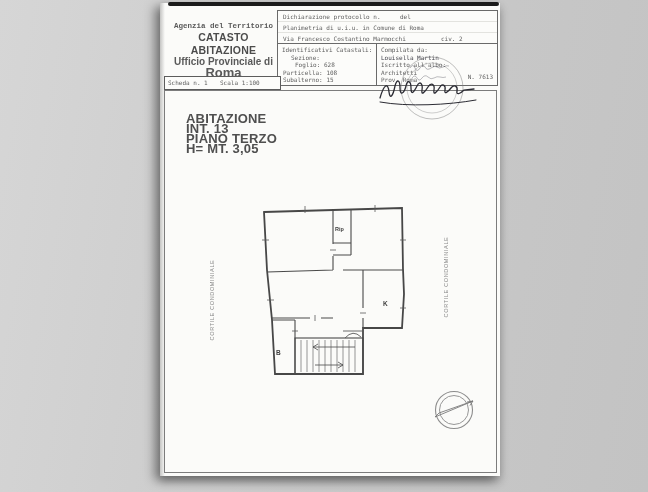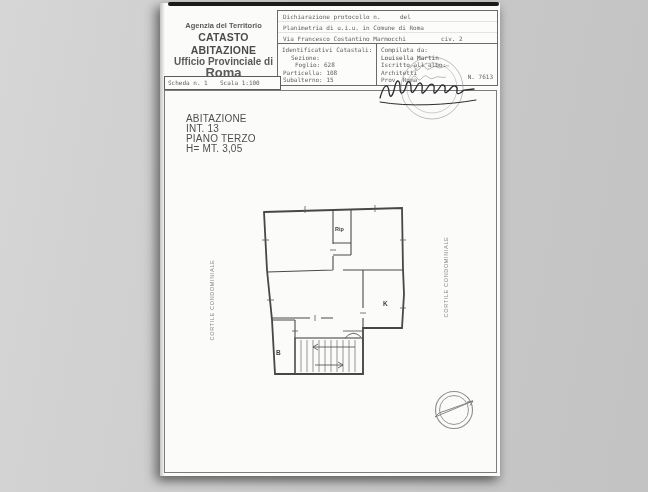--- a/index.html
+++ b/index.html
@@ -10,21 +10,21 @@
   .paper { position:absolute; left:160px; top:3px; width:340px; height:473px;
            background:#fbfbf9;
            box-shadow:-6px 4px 10px rgba(0,0,0,.35), 0 5px 9px rgba(0,0,0,.28); }
   .paper-edge { position:absolute; left:160px; top:3px; width:5px; height:473px;
            background:linear-gradient(90deg, rgba(0,0,0,.22), rgba(0,0,0,0)); }
   .top-streak { position:absolute; left:168px; top:2px; width:331px; height:4px;
            background:#1b1b1b; border-radius:2px; }
   
   .agency { position:absolute; left:166px; top:21px; width:115px; text-align:center;
             color:#5a5a5a; font-weight:bold; }
-  .agency .l1 { font-size:7.5px; line-height:10px; }
+  .agency .l1 { font-size:7.5px; line-height:10px;font-family:Liberation Mono, monospace; }
   .agency .l2 { font-size:10.5px; line-height:13px; color:#4c4c4c; letter-spacing:.2px; }
   .agency .l3 { font-size:10px; line-height:10px; }
   .agency .l4 { font-size:13px; line-height:11px; }
   
   .tw { font-family:"DejaVu Sans Mono", monospace; font-size:6px; color:#5f5f5f; }
   .boxA { position:absolute; left:277px; top:10px; width:221px; height:34px;
           border:1px solid #6a6a6a; background:#fcfcfa; }
   .boxA .row { position:relative; height:11px; line-height:11px; padding-left:5px;
           border-bottom:1px solid #e3e3df; white-space:nowrap; }
   .boxA .row:last-child { border-bottom:none; }
@@ -41,21 +41,21 @@
   .boxC .name { color:#45454d; }
   .boxC .num { position:absolute; right:4px; top:29px; }
   .scheda { position:absolute; left:164px; top:76px; width:117px; height:14px;
             border:1px solid #5c5c5c; background:#fcfcfa; line-height:12px; }
   .scheda .s1 { position:absolute; left:3px; }
   .scheda .s2 { position:absolute; left:55px; }
   
   .frame { position:absolute; left:164px; top:90px; width:333px; height:383px;
            border:1px solid #7c7c7c; }
   .info { position:absolute; left:186px; top:114px; color:#4f4f4f;
-          font-size:10px; font-weight:normal; line-height:10px; letter-spacing:.2px; }
+          font-size:13px; font-weight:bold; line-height:10px; letter-spacing:.2px; }
   .courtyard { position:absolute; white-space:nowrap; color:#8b8b8b;
           font-size:6px; letter-spacing:.7px; }
   .cy-left  { left:212px; top:300px; transform:translate(-50%,-50%) rotate(-90deg) scale(.92); }
   .cy-right { left:446px; top:277px; transform:translate(-50%,-50%) rotate(-90deg) scale(.92); }
   svg { position:absolute; overflow:visible; }
   .plan-svg    { left:255px; top:200px; }
   .compass-svg { left:430px; top:386px; }
   .stamp-svg   { left:398px; top:54px; }
   .sig-svg     { left:378px; top:76px; }
   .hand-svg    { left:408px; top:60px; }

